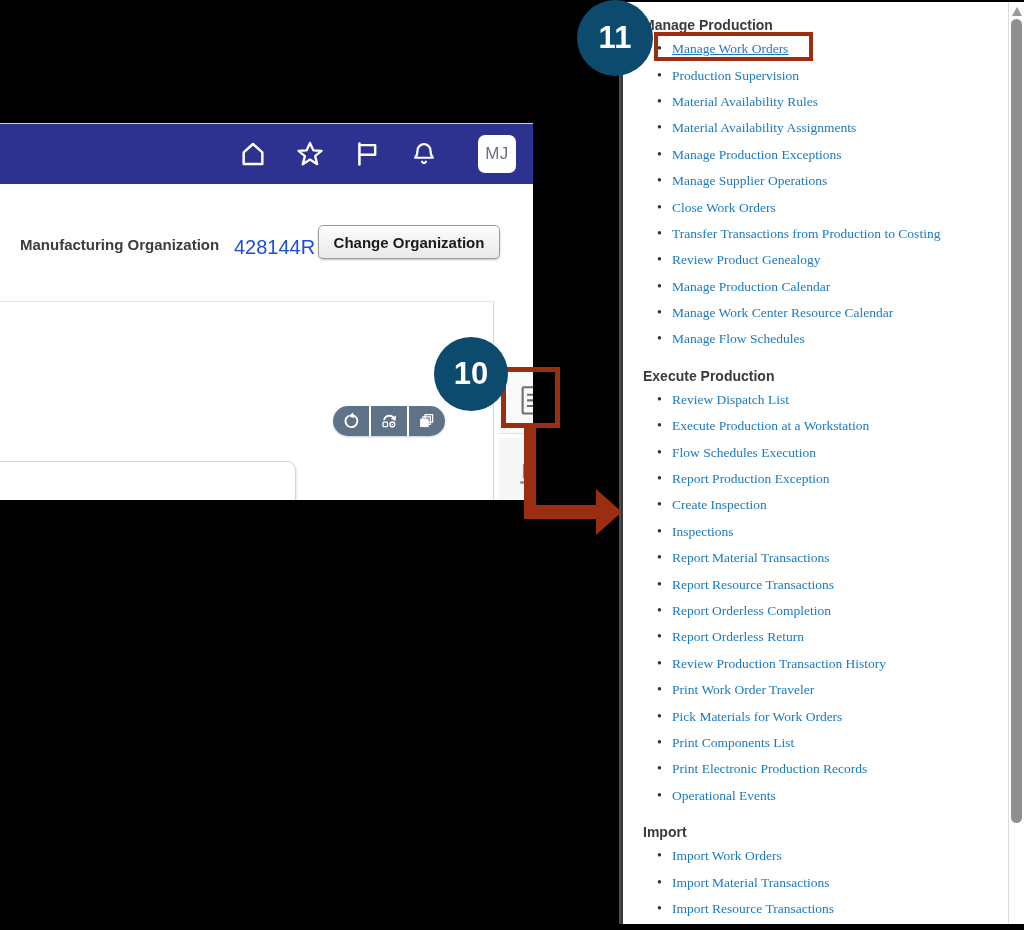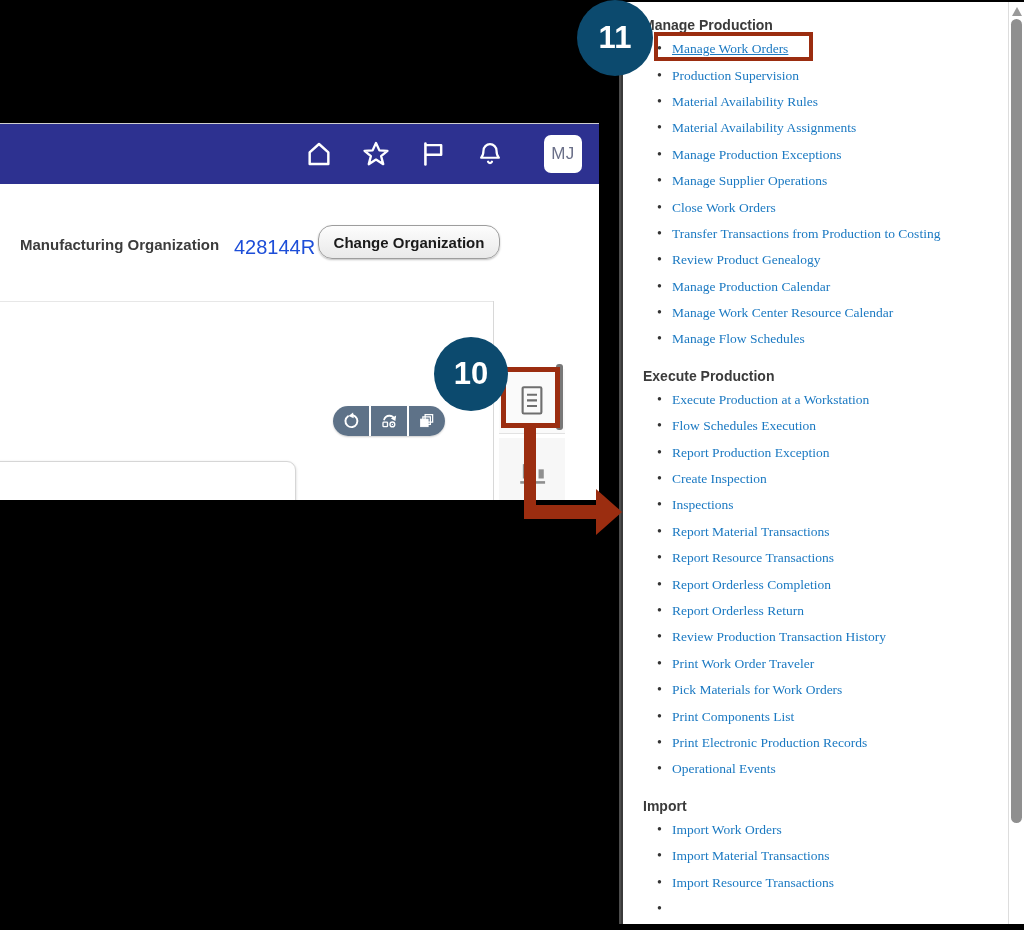--- a/index.html
+++ b/index.html
@@ -1,34 +1,34 @@
 <!DOCTYPE html>
 <html><head>
 <meta charset="utf-8">
 <style>
   * { margin:0; padding:0; box-sizing:border-box; }
   html,body { background:#000; }
   body { font-family:"Liberation Sans", sans-serif; }
   .stage { position:relative; width:1024px; height:930px; background:#000; overflow:hidden; }
 
   
-  .app-window { position:absolute; left:0; top:123px; width:599px; height:377px;
+  .app-window { position:absolute; left:0; top:123px; width:533px; height:377px;
     background:#fff; border-top:1px solid #cfcfcf; overflow:hidden; }
   .app-topbar { position:absolute; left:0; top:0; width:100%; height:60px; background:#2d3190;
     display:flex; align-items:center; justify-content:flex-end; gap:29px; padding-right:17px; }
   .hdr-icon { width:28px; height:28px; display:block; flex:0 0 auto; }
   .avatar { width:38px; height:38px; background:#fff; border-radius:7px; margin-left:11px;
     display:flex; align-items:center; justify-content:center;
     color:#6b7089; font-size:17px; font-weight:500; letter-spacing:.5px; }
 
   .org-row { position:absolute; left:0; top:60px; width:100%; height:117px;padding-left:32px; }
   .org-label { position:absolute; left:20px; top:52px; font-size:15px; font-weight:bold; color:#3c3c3c; }
   .org-value { position:absolute; left:234px; top:52px; font-size:20px; color:#1d4ed8; }
   .change-org-btn { position:absolute; left:318px; top:41px; width:182px; height:34px;
-    background:linear-gradient(#fdfdfd,#e9e9e9); border:1px solid #9d9d9d; border-radius:14px;
+    background:linear-gradient(#fdfdfd,#e9e9e9); border:1px solid #9d9d9d; border-radius:5px;
     box-shadow:0 1px 2px rgba(0,0,0,.25); font-family:"Liberation Sans",sans-serif;
     font-size:15px; font-weight:bold; color:#1a1a1a;text-align:center; }
 
   .content-divider { position:absolute; left:0; top:177px; width:494px; height:1px; background:#e7e7e7; }
 
   .pill-toolbar { position:absolute; left:333px; top:282px; width:112px; height:30px;
     background:#fff; border-radius:16px; display:flex; gap:2px; overflow:hidden;
     box-shadow:0 1px 2px rgba(0,0,0,.2); }
   .pill-btn { flex:1 1 0; background:#5e7288; display:flex; align-items:center; justify-content:center; border:none; }
   .pill-btn svg { width:18px; height:18px; display:block; }
@@ -197,20 +197,23 @@
           <li class="task-item">
             <a class="task-link">Manage Work Center Resource Calendar</a>
           </li>
           <li class="task-item">
             <a class="task-link">Manage Flow Schedules</a>
           </li>
         </ul>
         <div class="section-title">Execute Production</div>
         <ul class="task-list">
           <li class="task-item">
+            <a class="task-link">Review Dispatch List</a>
+          </li>
+          <li class="task-item">
             <a class="task-link">Execute Production at a Workstation</a>
           </li>
           <li class="task-item">
             <a class="task-link">Flow Schedules Execution</a>
           </li>
           <li class="task-item">
             <a class="task-link">Report Production Exception</a>
           </li>
           <li class="task-item">
             <a class="task-link">Create Inspection</a>

